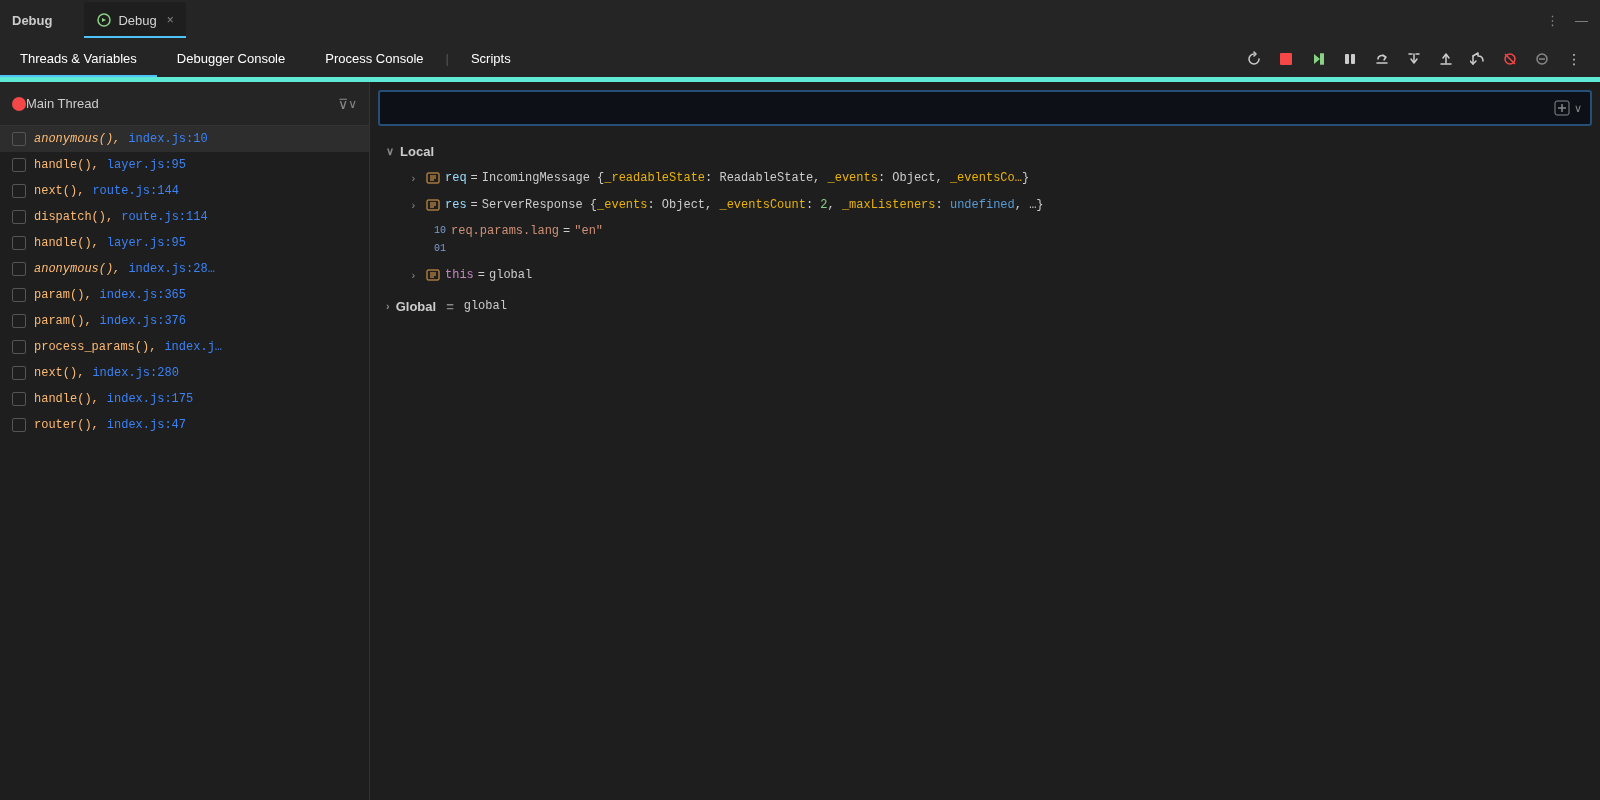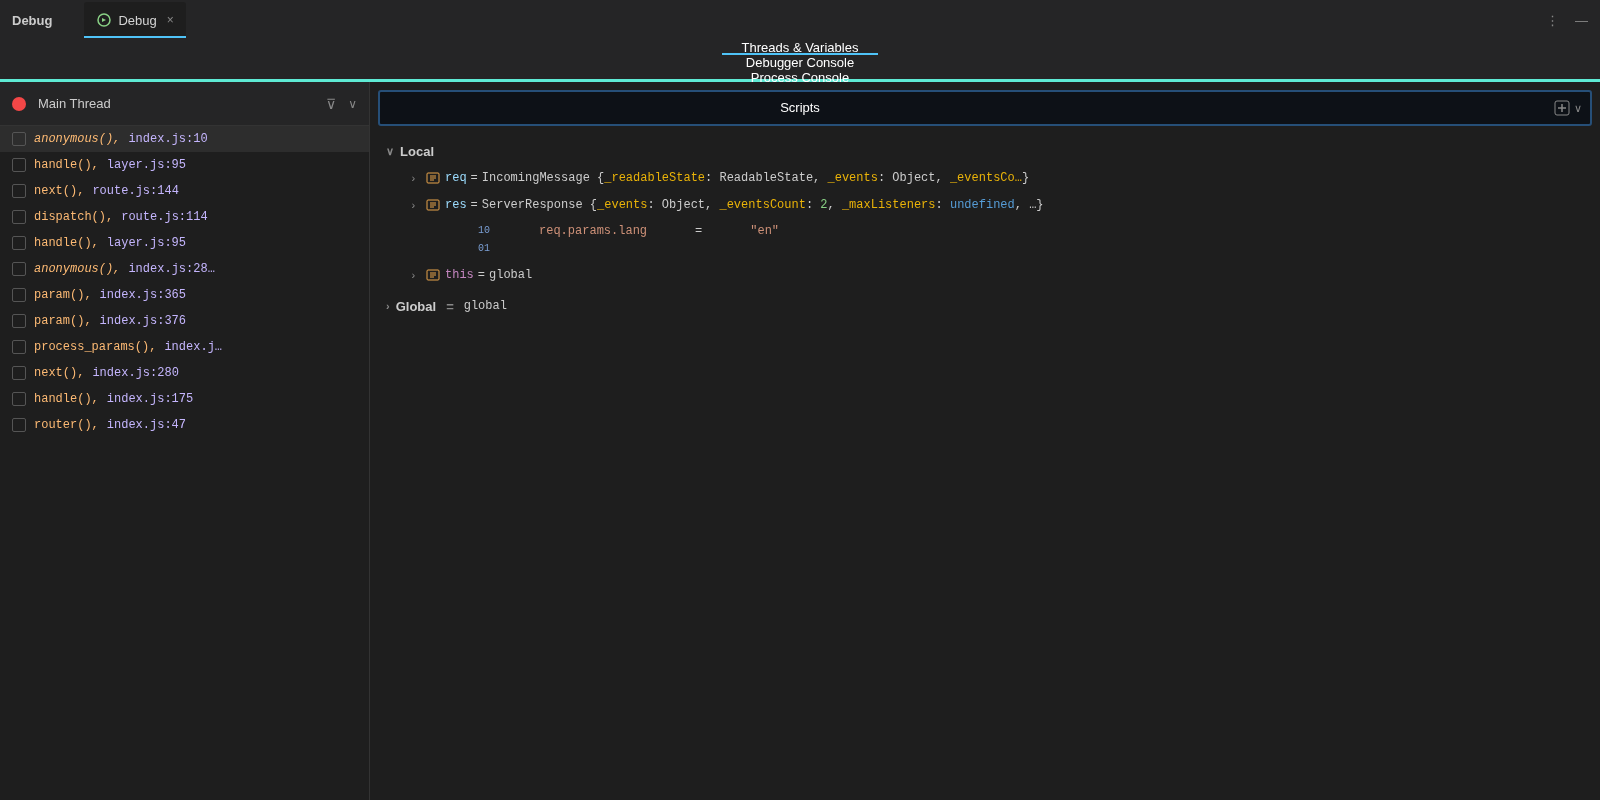--- a/index.html
+++ b/index.html
@@ -65,24 +65,23 @@
       gap: 16px;
       align-items: center;
       color: #888;
     }
 
     
     .tab-bar {
       display: flex;
       align-items: center;
       background: #252526;
-      border-bottom: 3px solid #5eead4;
+      border-bottom: 5px solid #5eead4;
       height: 42px;
       padding: 0;
-      flex-direction: column;
     }
     .main-tab {
       display: flex;
       align-items: center;
       padding: 0 20px;
       height: 100%;
       color: #ffffff;
       font-size: 13px;
       cursor: pointer;
       position: relative;
@@ -141,21 +140,21 @@
       display: flex;
       flex-direction: column;
       border-right: 1px solid #333;
       overflow: hidden;
     }
 
     
     .thread-selector {
       display: flex;
       align-items: center;
-      gap: 12px;
+      gap: 0;
       padding: 8px 12px;
       background: #252526;
       border-bottom: 1px solid #333;
       height: 44px;
     }
     .thread-dot {
       width: 14px;
       height: 14px;
       border-radius: 50%;
       background: #f44747;
@@ -207,21 +206,21 @@
     }
     .func-name {
       color: #fdba74;
       font-family: 'Courier New', monospace;
       font-size: 12px;
     }
     .func-name.italic {
       font-style: italic;
     }
     .file-info {
-      color: #c4b5fd;
+      color: #3b82f6;
       font-family: 'Courier New', monospace;
       font-size: 12px;
     }
 
     
     .right-panel {
       flex: 1;
       background: #1e1e1e;
       display: flex;
       flex-direction: column;
@@ -550,21 +549,21 @@
             <rect x="1" y="2" width="12" height="10" rx="1" stroke="#e8a44a" stroke-width="1"></rect>
             <line x1="4" y1="5" x2="10" y2="5" stroke="#e8a44a" stroke-width="1"></line>
             <line x1="4" y1="7" x2="10" y2="7" stroke="#e8a44a" stroke-width="1"></line>
             <line x1="4" y1="9" x2="8" y2="9" stroke="#e8a44a" stroke-width="1"></line>
           </svg>
           <span class="var-name">res</span>
           <span class="var-eq"> = </span>
           <span class="var-value">ServerResponse {<span class="accent-teal">_events</span>: Object, <span class="accent-teal">_eventsCount</span>: <span class="accent-green">2</span>, <span class="accent-teal">_maxListeners</span>: <span class="accent-blue">undefined</span>, …}</span>
         </div>
 
-        <div class="var-row" style="padding-left:48px;gap:44px;">
+        <div class="var-row" style="padding-left:48px;">
           <span class="var-expand" style="width:12px;"></span>
           <span style="font-family:'Courier New',monospace; font-size:10px; color:#7b9fd4; margin-right:5px; flex-shrink:0; line-height:1.8; white-space:nowrap;">10<br>01</span>
           <span class="var-name orange">req.params.lang</span>
           <span class="var-eq"> = </span>
           <span class="var-value string">"en"</span>
         </div>
 
         <div class="var-row">
           <span class="var-expand">›</span>
           <svg width="14" height="14" viewBox="0 0 14 14" fill="none" style="margin-right:5px; flex-shrink:0; margin-top:2px;">

